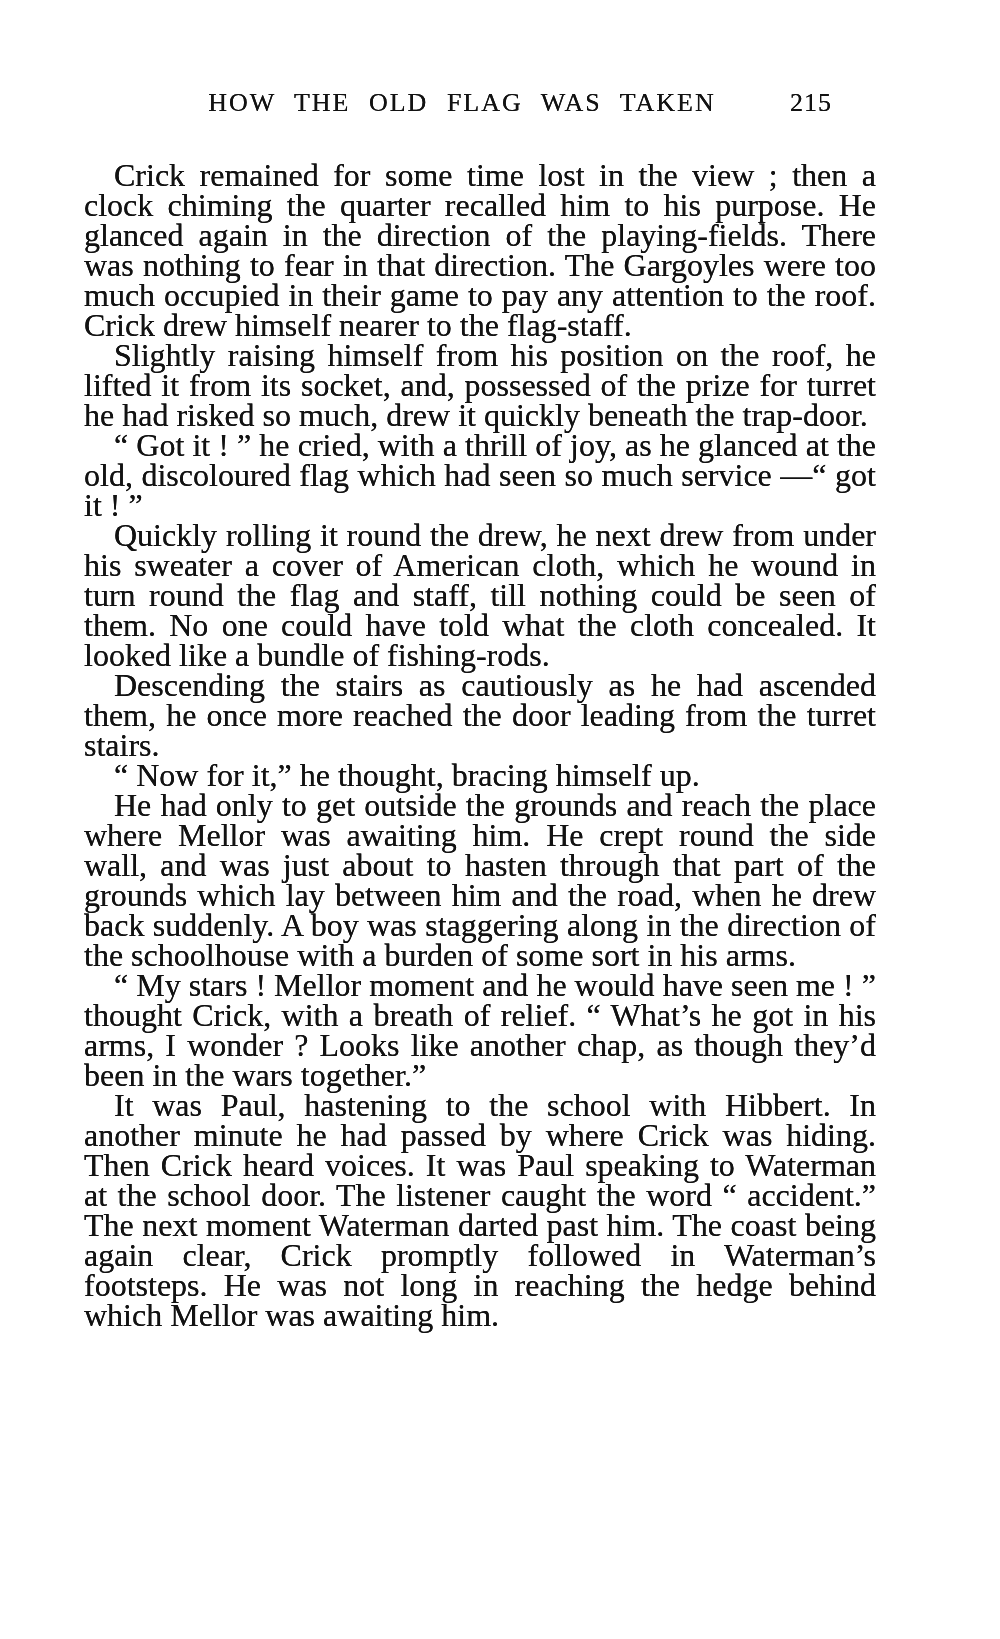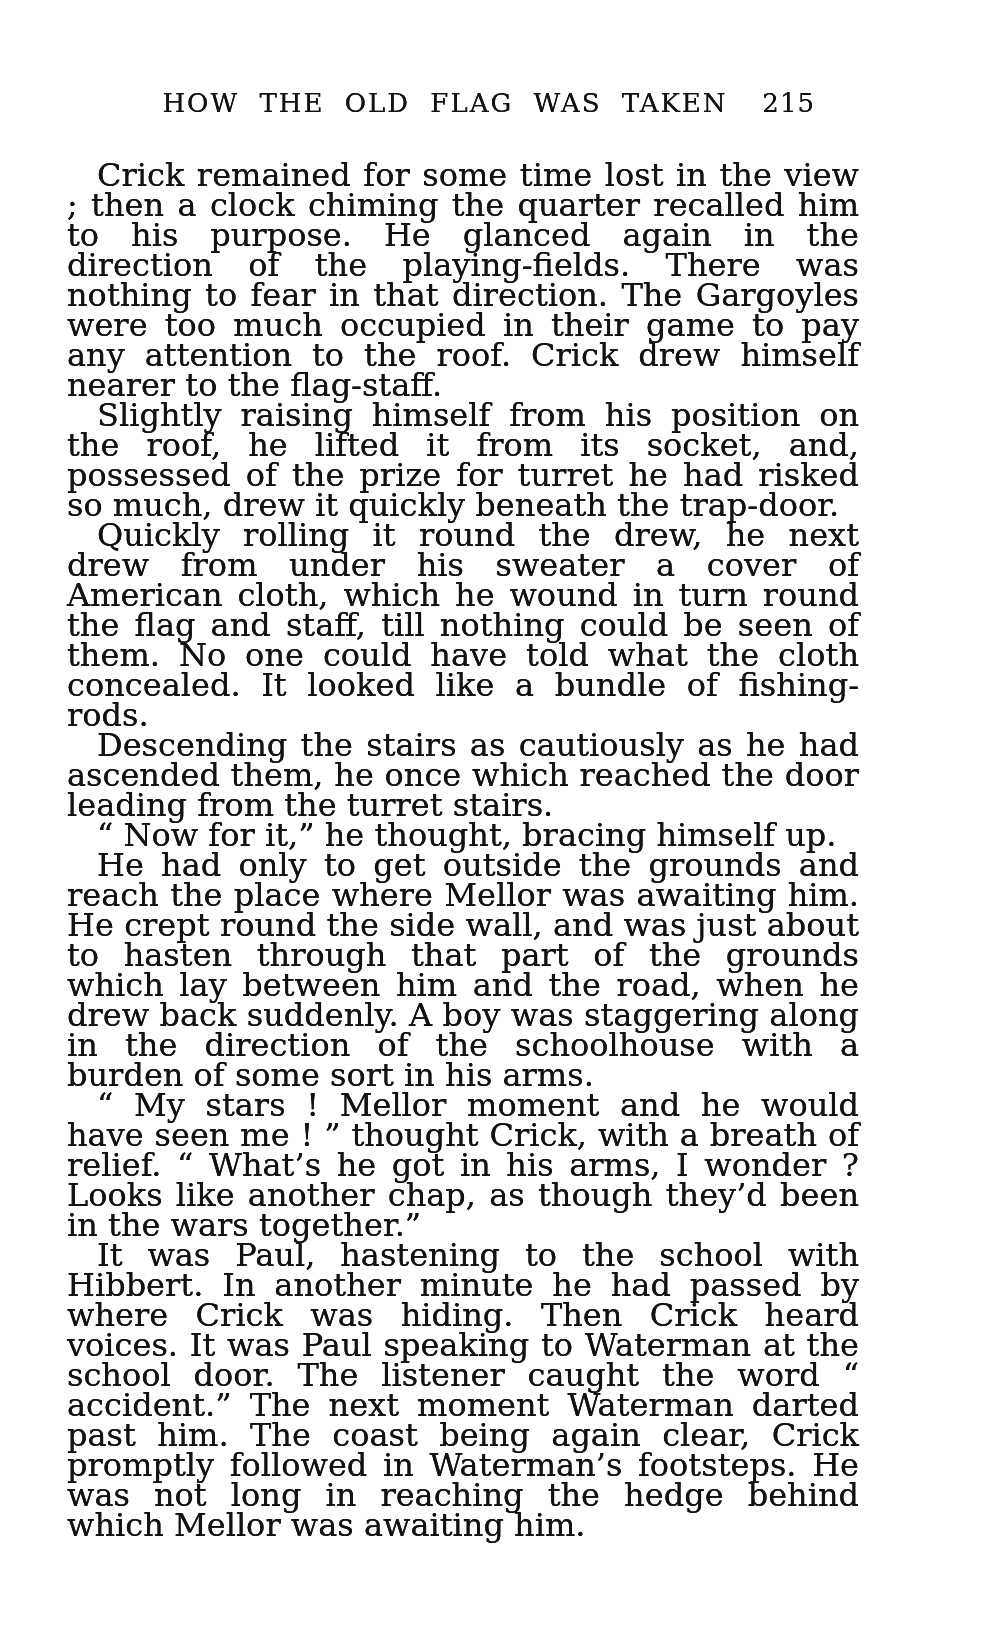--- a/index.html
+++ b/index.html
@@ -11,23 +11,24 @@
     position: relative;
     width: 1000px;
     height: 1639px;
     background: #ffffff;
     overflow: hidden;
     font-family: "DejaVu Serif", serif;
     color: #121212;
   }
   .textblock {
     position: absolute;
-    left: 67px;
+    left: 84px;
     top: 86px;
     width: 792px;
+    font-family: Liberation Serif, serif;
   }
   .running-header {
     position: relative;
     height: 34px;
     line-height: 34px;
     font-size: 26px;
     letter-spacing: 2px;
     word-spacing: 10px;
     text-align: center;
     white-space: nowrap;
@@ -62,22 +63,23 @@
   <div class="textblock">
 
     <div class="running-header">
       <span class="title">HOW THE OLD FLAG WAS TAKEN</span>
       <span class="pagenum">215</span>
     </div>
 
     <div class="bodytext">
       <p>Crick remained for some time lost in the view ; then a clock chiming the quarter recalled him to his purpose.  He glanced again in the direction of the playing-fields.  There was nothing to fear in that direction.  The Gargoyles were too much occupied in their game to pay any attention to the roof.  Crick drew himself nearer to the flag-staff.</p>
       <p>Slightly raising himself from his position on the roof, he lifted it from its socket, and, possessed of the prize for turret he had risked so much, drew it quickly beneath the trap-door.</p>
+      <p>“ Got it ! ” he cried, with a thrill of joy, as he glanced at the old, discoloured flag which had seen so much service —“ got it ! ”</p>
       <p>Quickly rolling it round the drew, he next drew from under his sweater a cover of American cloth, which he wound in turn round the flag and staff, till nothing could be seen of them.  No one could have told what the cloth concealed.  It looked like a bundle of fishing-rods.</p>
-      <p>Descending the stairs as cautiously as he had ascended them, he once which reached the door leading from the turret stairs.</p>
+      <p>Descending the stairs as cautiously as he had ascended them, he once more reached the door leading from the turret stairs.</p>
       <p>“ Now for it,”  he thought, bracing himself up.</p>
       <p>He had only to get outside the grounds and reach the place where Mellor was awaiting him.  He crept round the side wall, and was just about to hasten through that part of the grounds which lay between him and the road, when he drew back suddenly.  A boy was staggering along in the direction of the schoolhouse with a burden of some sort in his arms.</p>
       <p>“ My stars !  Mellor moment and he would have seen me ! ” thought Crick, with a breath of relief.  “ What’s he got in his arms, I wonder ?  Looks like another chap, as though they’d been in the wars together.”</p>
       <p>It was Paul, hastening to the school with Hibbert.  In another minute he had passed by where Crick was hiding.  Then Crick heard voices.  It was Paul speaking to Waterman at the school door.  The listener caught the word “ accident.”  The next moment Waterman darted past him.  The coast being again clear, Crick promptly followed in Waterman’s footsteps.  He was not long in reaching the hedge behind which Mellor was awaiting him.</p>
     </div>
 
   </div>
 </div>
 
 </body></html>

